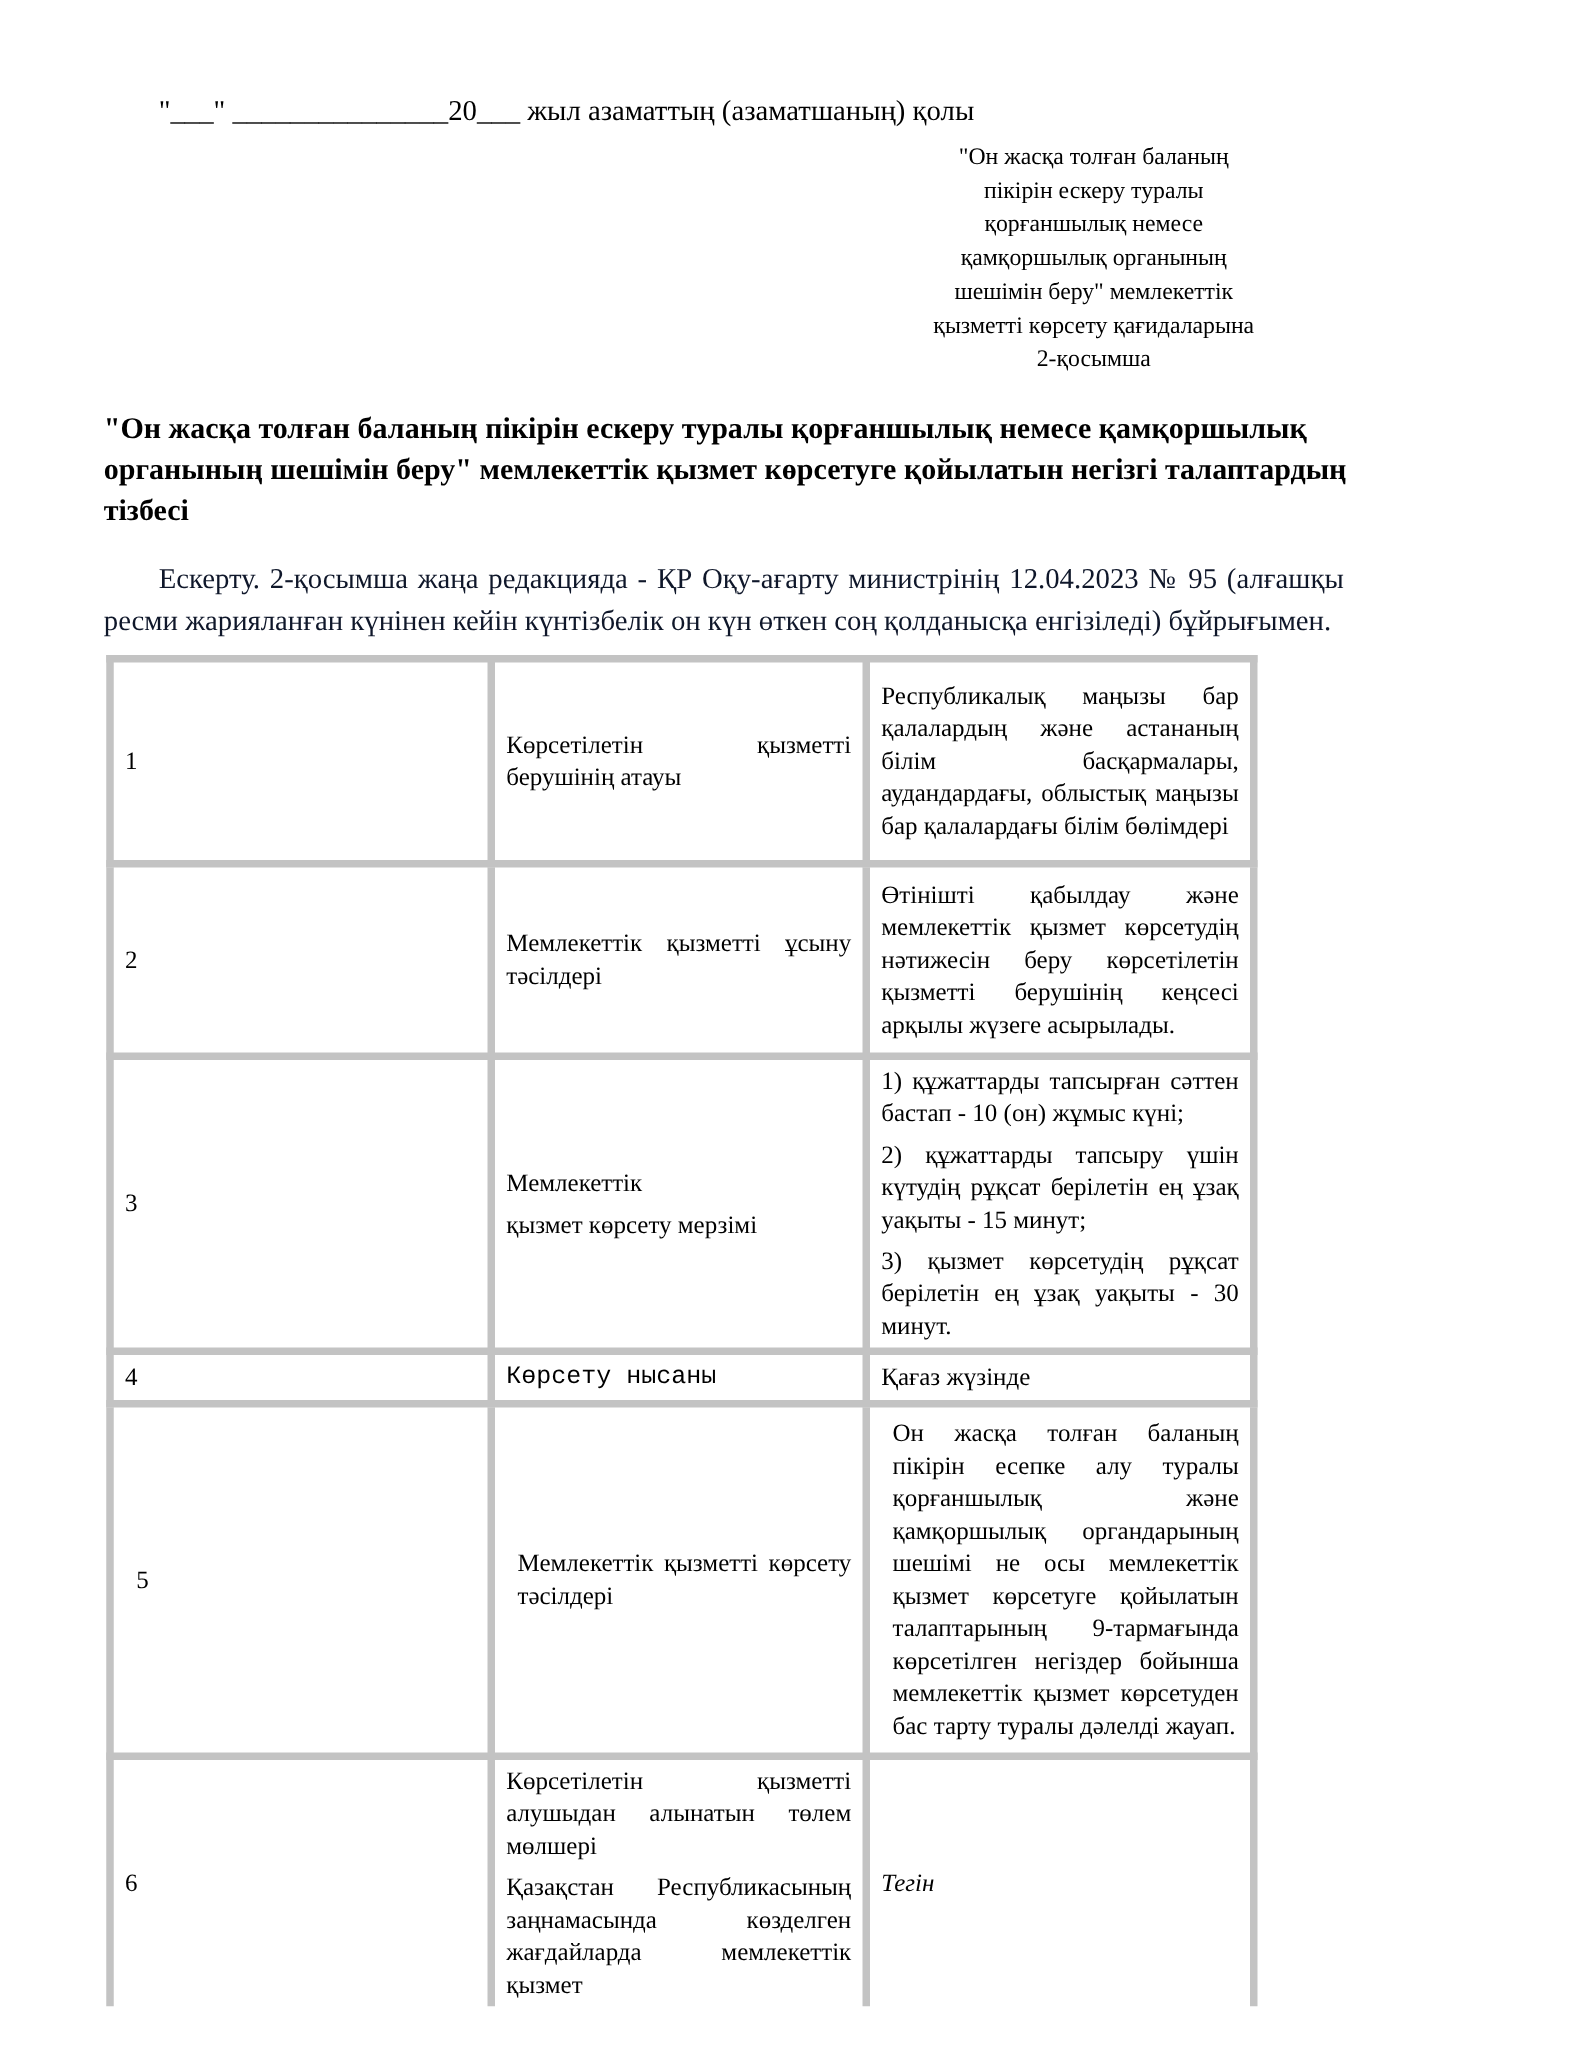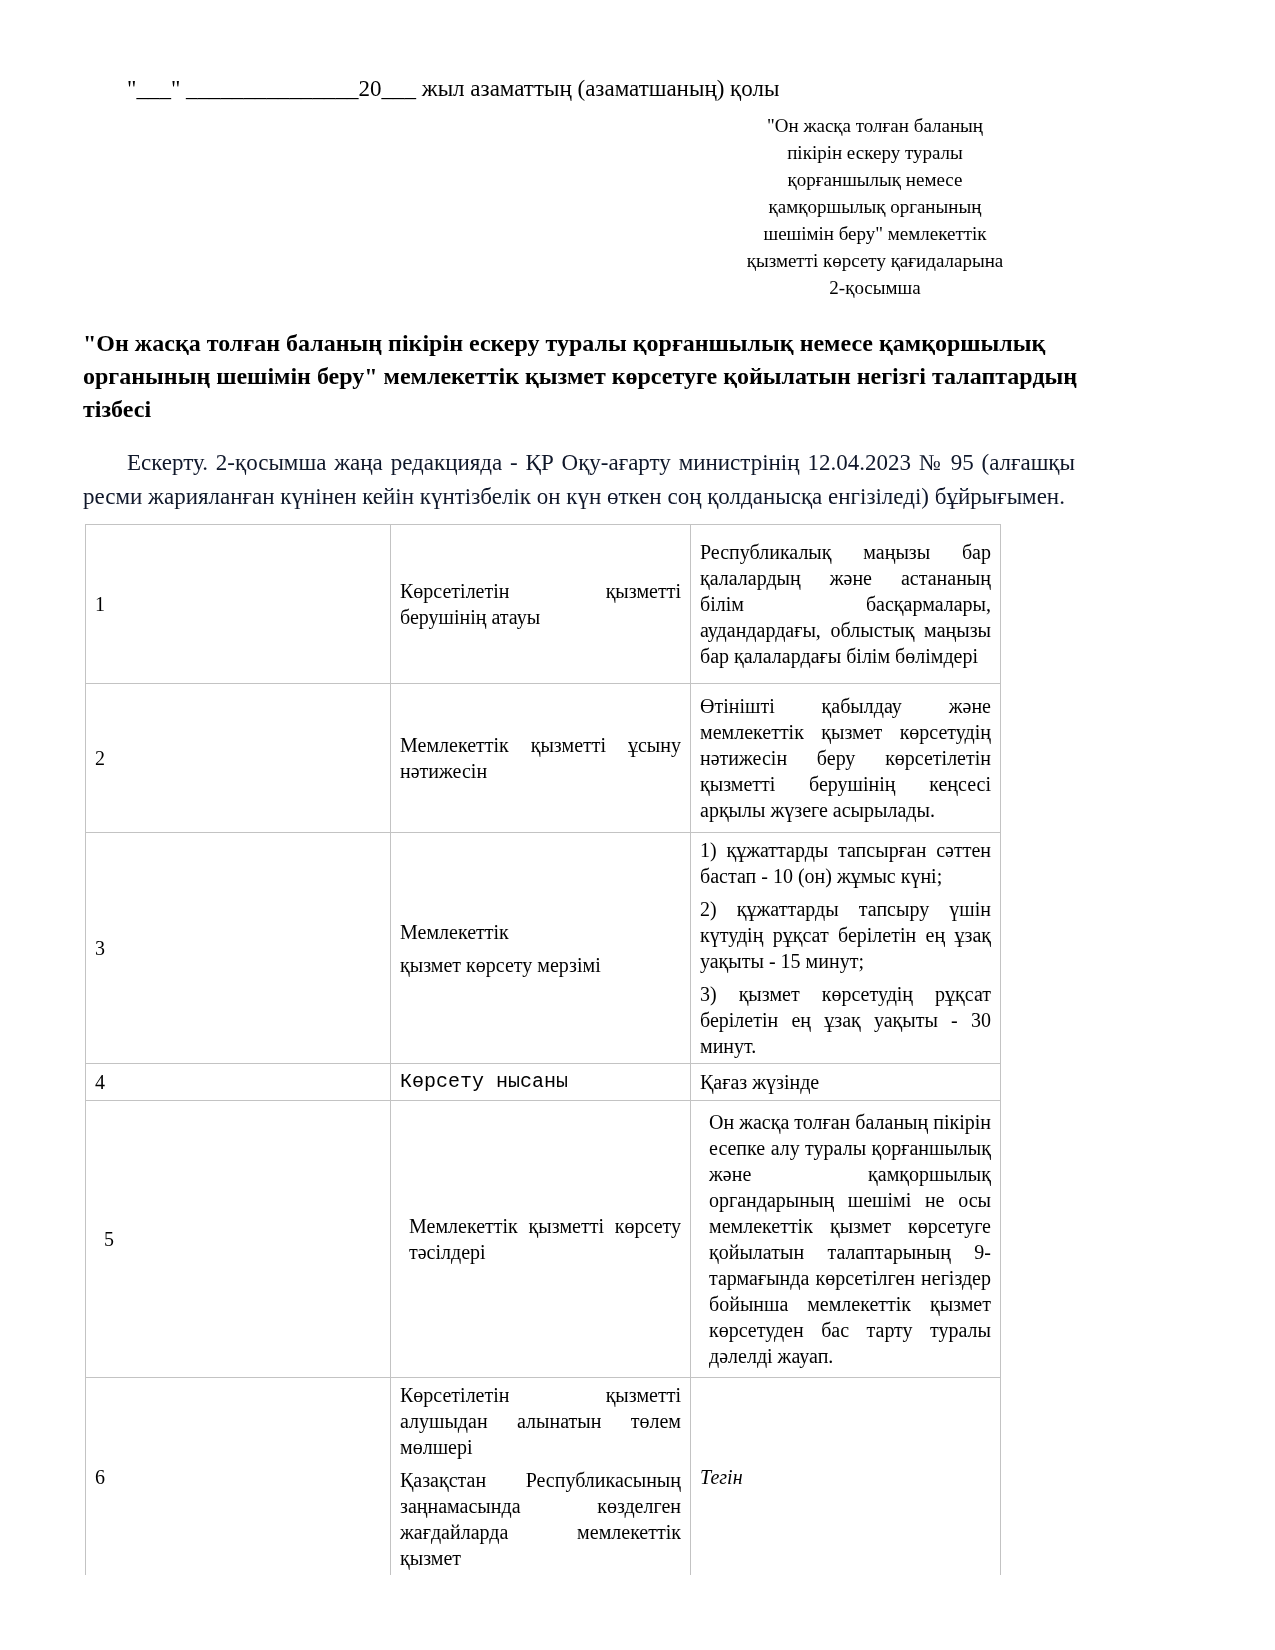--- a/index.html
+++ b/index.html
@@ -42,21 +42,21 @@
     text-align: justify;
     text-indent: 44px;
   }
   table.req-table {
     border-collapse: collapse;
     table-layout: fixed;
     width: 915px;
     margin: 10px 0 0 85px;
   }
   .req-table td {
-    border: 1px solid #1d4ed8;
+    border: 6px solid #1d4ed8;
     vertical-align: middle;
     font-size: 20px;
     line-height: 26px;
     padding: 4px 9px;
     overflow: hidden;
   }
   .req-table tr:last-child td { border-bottom: none; }
   .req-table td p { margin: 0; }
   .req-table td p + p { margin-top: 7px; }
   .cell-num   { text-align: left; }
@@ -98,21 +98,21 @@
         <td class="cell-label" style="border-color: rgb(195, 195, 195);">
           <p>Көрсетілетін қызметті берушінің атауы</p>
         </td>
         <td class="cell-value" style="border-color: rgb(195, 195, 195);">
           <p>Республикалық маңызы бар қалалардың және астананың білім басқармалары, аудандардағы, облыстық маңызы бар қалалардағы білім бөлімдері</p>
         </td>
       </tr>
       <tr class="r2">
         <td class="cell-num" style="border-color: rgb(195, 195, 195);">2</td>
         <td class="cell-label" style="border-color: rgb(195, 195, 195);">
-          <p>Мемлекеттік қызметті ұсыну нәтижесін</p>
+          <p>Мемлекеттік қызметті ұсыну тәсілдері</p>
         </td>
         <td class="cell-value" style="border-color: rgb(195, 195, 195);">
           <p>Өтінішті қабылдау және мемлекеттік қызмет көрсетудің нәтижесін беру көрсетілетін қызметті берушінің кеңсесі арқылы жүзеге асырылады.</p>
         </td>
       </tr>
       <tr class="r3">
         <td class="cell-num" style="border-color: rgb(195, 195, 195);">3</td>
         <td class="cell-label" style="border-color: rgb(195, 195, 195);">
           <p>Мемлекеттік</p>
           <p>қызмет көрсету мерзімі</p>

